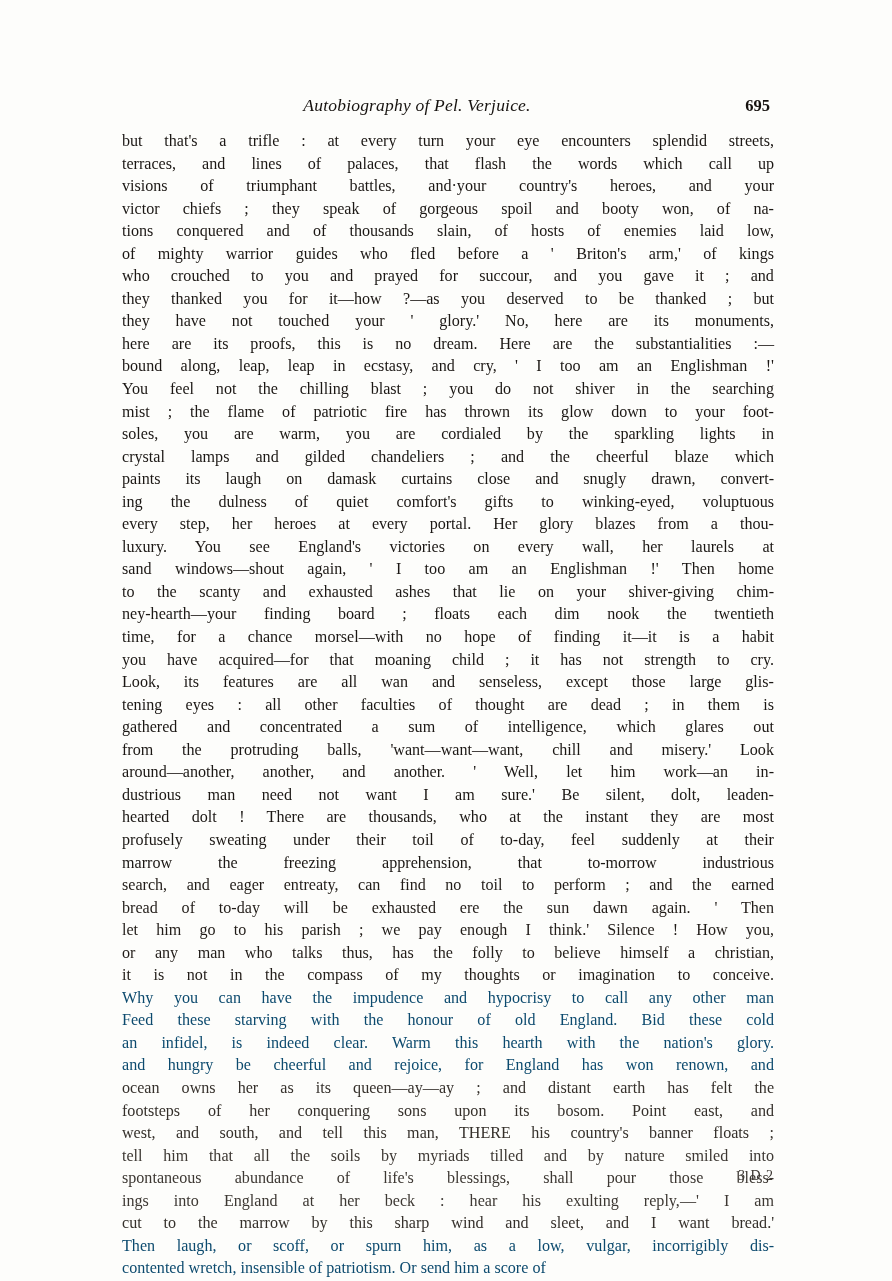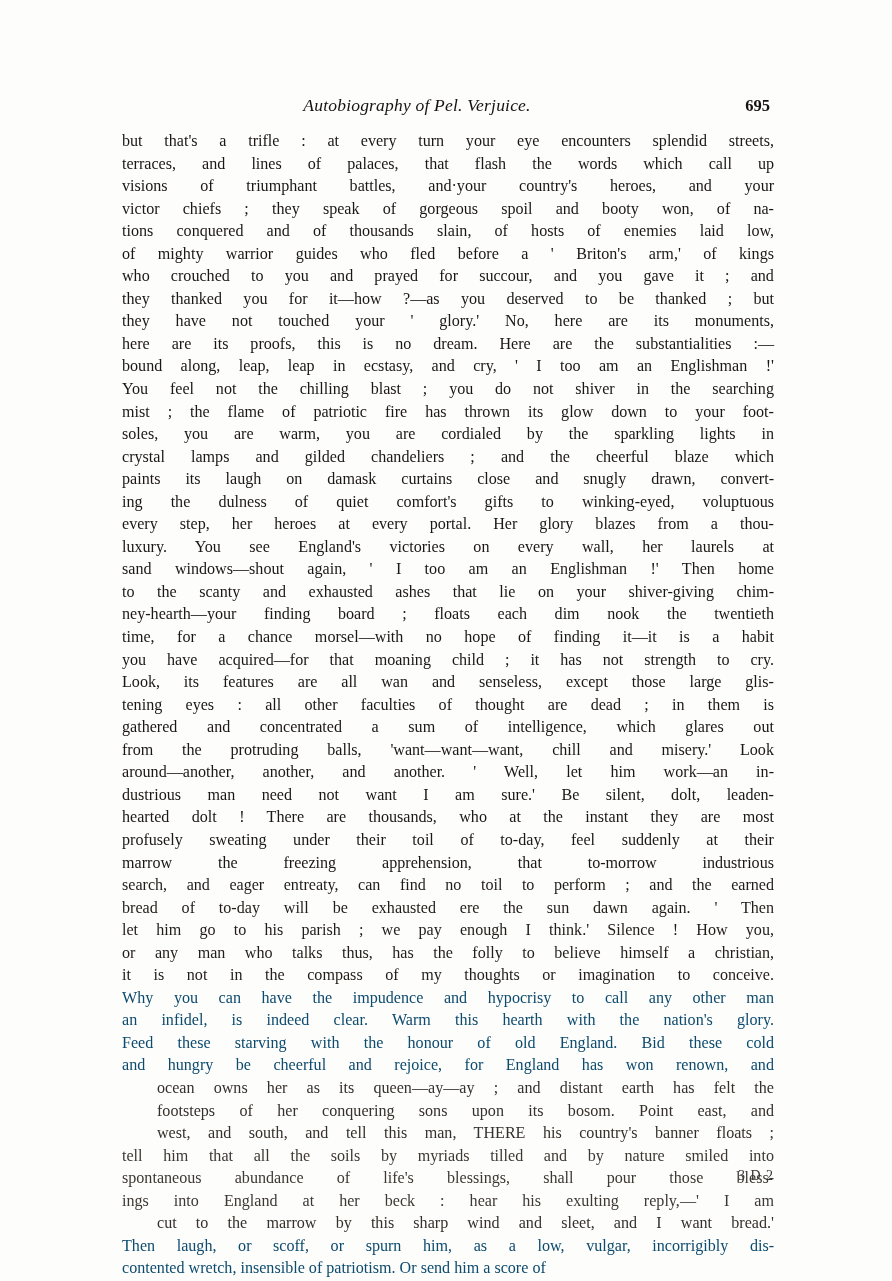--- a/index.html
+++ b/index.html
@@ -67,21 +67,21 @@
   }
   .line.last {
     text-align-last: left;
   }
   .line > span.w {
     display: inline;
   }
   
   .fade1 { color: #211c18; font-family: Liberation Serif, serif; }
   .fade2 { color: #0c4a6e; }
-  .fade3 { color: #35302b; margin-left: 35px; }
+  .fade3 { color: #35302b; }
   .fade4 { color: #3d3833; }
   .signature {
     position: absolute;
     left: 122px;
     top: 1168px;
     width: 652px;
     text-align: right;
     font-size: 14px;
     letter-spacing: 1px;
     color: #3b3631;
@@ -130,22 +130,22 @@
     <span class="line it-partial"><span class="w">dustrious</span> <span class="w">man</span> <span class="w">need</span> <span class="w">not</span> <span class="w">want</span> <span class="w">I</span> <span class="w">am</span> <span class="w">sure.'</span> <span class="w">Be</span> <span class="w">silent,</span> <span class="w">dolt,</span> <span class="w">leaden-</span></span>
     <span class="line"><span class="w">hearted</span> <span class="w">dolt</span> <span class="w">!</span> <span class="w">There</span> <span class="w">are</span> <span class="w">thousands,</span> <span class="w">who</span> <span class="w">at</span> <span class="w">the</span> <span class="w">instant</span> <span class="w">they</span> <span class="w">are</span> <span class="w">most</span></span>
     <span class="line"><span class="w">profusely</span> <span class="w">sweating</span> <span class="w">under</span> <span class="w">their</span> <span class="w">toil</span> <span class="w">of</span> <span class="w">to-day,</span> <span class="w">feel</span> <span class="w">suddenly</span> <span class="w">at</span> <span class="w">their</span></span>
     <span class="line"><span class="w">marrow</span> <span class="w">the</span> <span class="w">freezing</span> <span class="w">apprehension,</span> <span class="w">that</span> <span class="w">to-morrow</span> <span class="w">industrious</span></span>
     <span class="line fade1"><span class="w">search,</span> <span class="w">and</span> <span class="w">eager</span> <span class="w">entreaty,</span> <span class="w">can</span> <span class="w">find</span> <span class="w">no</span> <span class="w">toil</span> <span class="w">to</span> <span class="w">perform</span> <span class="w">;</span> <span class="w">and</span> <span class="w">the</span> <span class="w">earned</span></span>
     <span class="line fade1"><span class="w">bread</span> <span class="w">of</span> <span class="w">to-day</span> <span class="w">will</span> <span class="w">be</span> <span class="w">exhausted</span> <span class="w">ere</span> <span class="w">the</span> <span class="w">sun</span> <span class="w">dawn</span> <span class="w">again.</span> <span class="w">'</span> <span class="w">Then</span></span>
     <span class="line fade1"><span class="w">let</span> <span class="w">him</span> <span class="w">go</span> <span class="w">to</span> <span class="w">his</span> <span class="w">parish</span> <span class="w">;</span> <span class="w">we</span> <span class="w">pay</span> <span class="w">enough</span> <span class="w">I</span> <span class="w">think.'</span> <span class="w">Silence</span> <span class="w">!</span> <span class="w">How</span> <span class="w">you,</span></span>
     <span class="line fade1"><span class="w">or</span> <span class="w">any</span> <span class="w">man</span> <span class="w">who</span> <span class="w">talks</span> <span class="w">thus,</span> <span class="w">has</span> <span class="w">the</span> <span class="w">folly</span> <span class="w">to</span> <span class="w">believe</span> <span class="w">himself</span> <span class="w">a</span> <span class="w">christian,</span></span>
     <span class="line fade1"><span class="w">it</span> <span class="w">is</span> <span class="w">not</span> <span class="w">in</span> <span class="w">the</span> <span class="w">compass</span> <span class="w">of</span> <span class="w">my</span> <span class="w">thoughts</span> <span class="w">or</span> <span class="w">imagination</span> <span class="w">to</span> <span class="w">conceive.</span></span>
     <span class="line fade2"><span class="w">Why</span> <span class="w">you</span> <span class="w">can</span> <span class="w">have</span> <span class="w">the</span> <span class="w">impudence</span> <span class="w">and</span> <span class="w">hypocrisy</span> <span class="w">to</span> <span class="w">call</span> <span class="w">any</span> <span class="w">other</span> <span class="w">man</span></span>
+    <span class="line fade2"><span class="w">Feed</span> <span class="w">these</span> <span class="w">starving</span> <span class="w">with</span> <span class="w">the</span> <span class="w">honour</span> <span class="w">of</span> <span class="w">old</span> <span class="w">England.</span> <span class="w">Bid</span> <span class="w">these</span> <span class="w">cold</span></span>
     <span class="line fade2"><span class="w">an</span> <span class="w">infidel,</span> <span class="w">is</span> <span class="w">indeed</span> <span class="w">clear.</span> <span class="w">Warm</span> <span class="w">this</span> <span class="w">hearth</span> <span class="w">with</span> <span class="w">the</span> <span class="w">nation's</span> <span class="w">glory.</span></span>
-    <span class="line fade2"><span class="w">Feed</span> <span class="w">these</span> <span class="w">starving</span> <span class="w">with</span> <span class="w">the</span> <span class="w">honour</span> <span class="w">of</span> <span class="w">old</span> <span class="w">England.</span> <span class="w">Bid</span> <span class="w">these</span> <span class="w">cold</span></span>
     <span class="line fade2"><span class="w">and</span> <span class="w">hungry</span> <span class="w">be</span> <span class="w">cheerful</span> <span class="w">and</span> <span class="w">rejoice,</span> <span class="w">for</span> <span class="w">England</span> <span class="w">has</span> <span class="w">won</span> <span class="w">renown,</span> <span class="w">and</span></span>
     <span class="line fade3"><span class="w">ocean</span> <span class="w">owns</span> <span class="w">her</span> <span class="w">as</span> <span class="w">its</span> <span class="w">queen—ay—ay</span> <span class="w">;</span> <span class="w">and</span> <span class="w">distant</span> <span class="w">earth</span> <span class="w">has</span> <span class="w">felt</span> <span class="w">the</span></span>
     <span class="line fade3"><span class="w">footsteps</span> <span class="w">of</span> <span class="w">her</span> <span class="w">conquering</span> <span class="w">sons</span> <span class="w">upon</span> <span class="w">its</span> <span class="w">bosom.</span> <span class="w">Point</span> <span class="w">east,</span> <span class="w">and</span></span>
     <span class="line fade3"><span class="w">west,</span> <span class="w">and</span> <span class="w">south,</span> <span class="w">and</span> <span class="w">tell</span> <span class="w">this</span> <span class="w">man,</span> <span class="w">THERE</span> <span class="w">his</span> <span class="w">country's</span> <span class="w">banner</span> <span class="w">floats</span> <span class="w">;</span></span>
     <span class="line fade4"><span class="w">tell</span> <span class="w">him</span> <span class="w">that</span> <span class="w">all</span> <span class="w">the</span> <span class="w">soils</span> <span class="w">by</span> <span class="w">myriads</span> <span class="w">tilled</span> <span class="w">and</span> <span class="w">by</span> <span class="w">nature</span> <span class="w">smiled</span> <span class="w">into</span></span>
     <span class="line fade4"><span class="w">spontaneous</span> <span class="w">abundance</span> <span class="w">of</span> <span class="w">life's</span> <span class="w">blessings,</span> <span class="w">shall</span> <span class="w">pour</span> <span class="w">those</span> <span class="w">bless-</span></span>
     <span class="line fade4"><span class="w">ings</span> <span class="w">into</span> <span class="w">England</span> <span class="w">at</span> <span class="w">her</span> <span class="w">beck</span> <span class="w">:</span> <span class="w">hear</span> <span class="w">his</span> <span class="w">exulting</span> <span class="w">reply,—'</span> <span class="w">I</span> <span class="w">am</span></span>
     <span class="line fade3"><span class="w">cut</span> <span class="w">to</span> <span class="w">the</span> <span class="w">marrow</span> <span class="w">by</span> <span class="w">this</span> <span class="w">sharp</span> <span class="w">wind</span> <span class="w">and</span> <span class="w">sleet,</span> <span class="w">and</span> <span class="w">I</span> <span class="w">want</span> <span class="w">bread.'</span></span>
     <span class="line fade2"><span class="w">Then</span> <span class="w">laugh,</span> <span class="w">or</span> <span class="w">scoff,</span> <span class="w">or</span> <span class="w">spurn</span> <span class="w">him,</span> <span class="w">as</span> <span class="w">a</span> <span class="w">low,</span> <span class="w">vulgar,</span> <span class="w">incorrigibly</span> <span class="w">dis-</span></span>
     <span class="line last fade2"><span class="w">contented</span> <span class="w">wretch,</span> <span class="w">insensible</span> <span class="w">of</span> <span class="w">patriotism.</span> <span class="w">Or</span> <span class="w">send</span> <span class="w">him</span> <span class="w">a</span> <span class="w">score</span> <span class="w">of</span></span>

